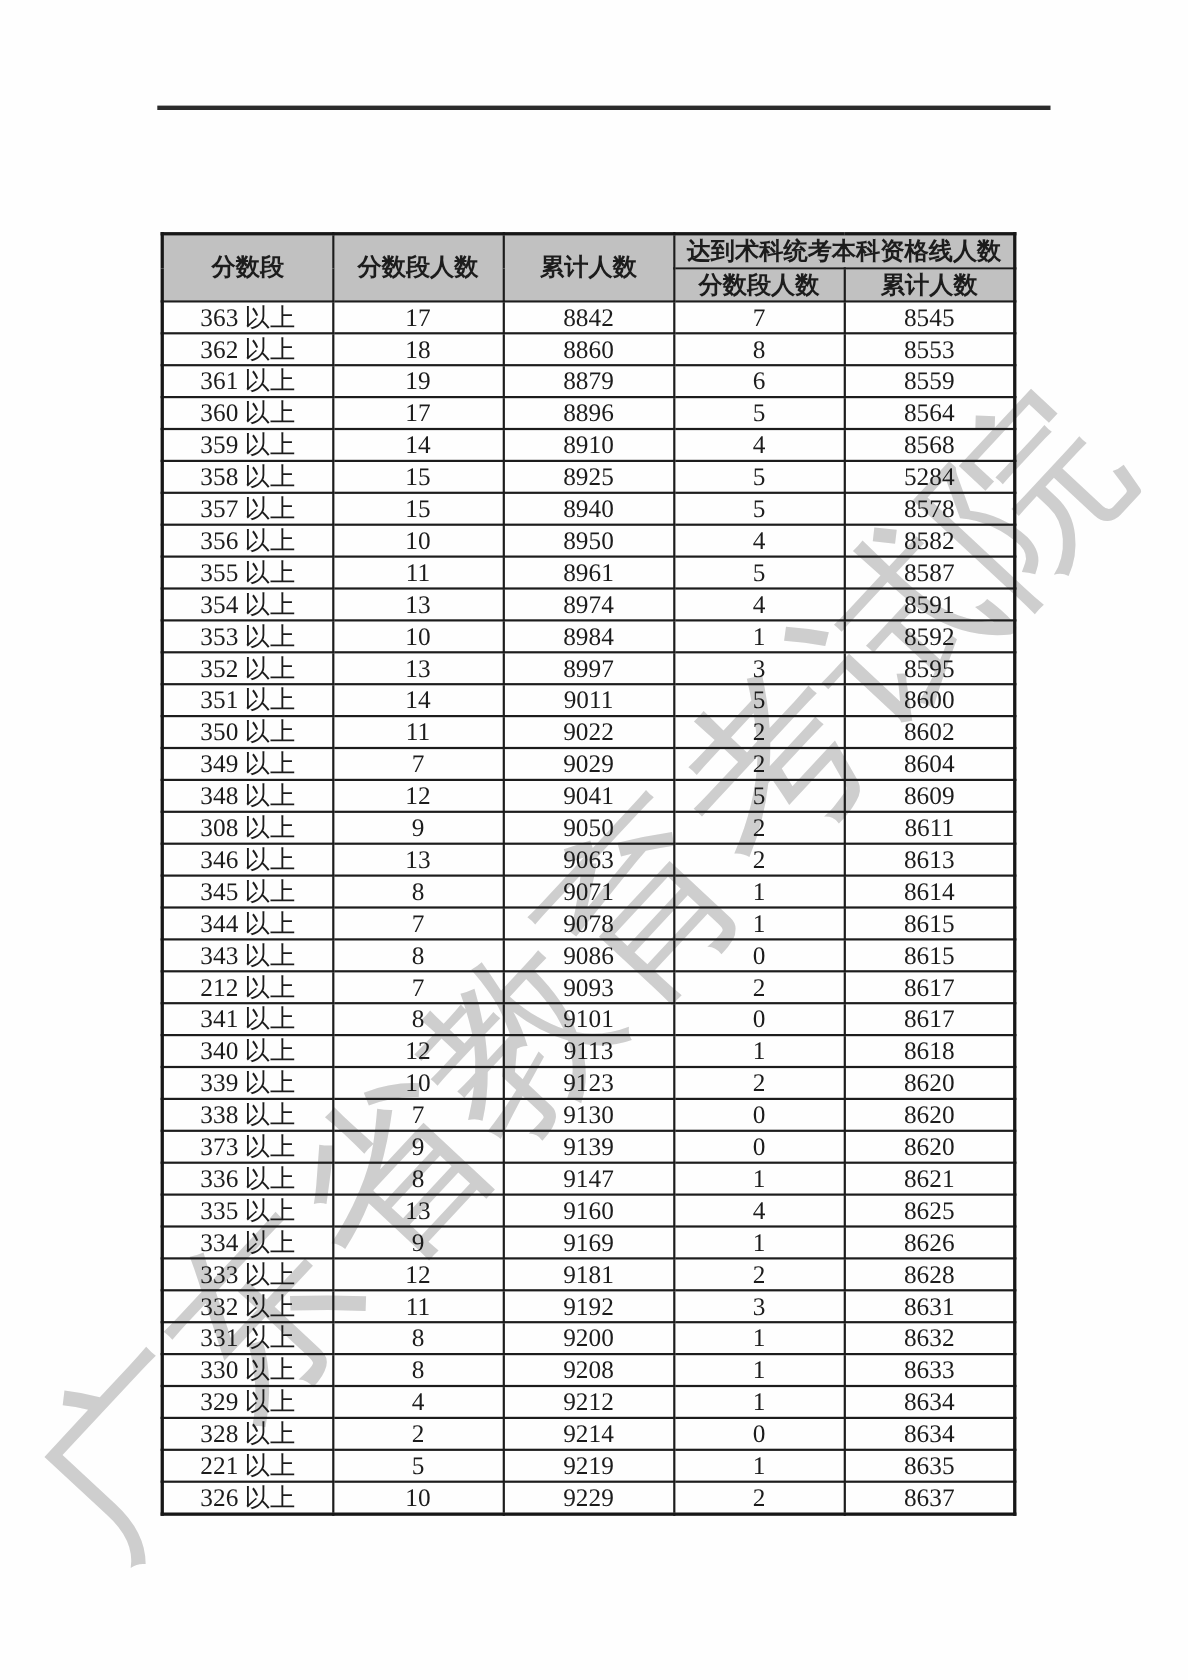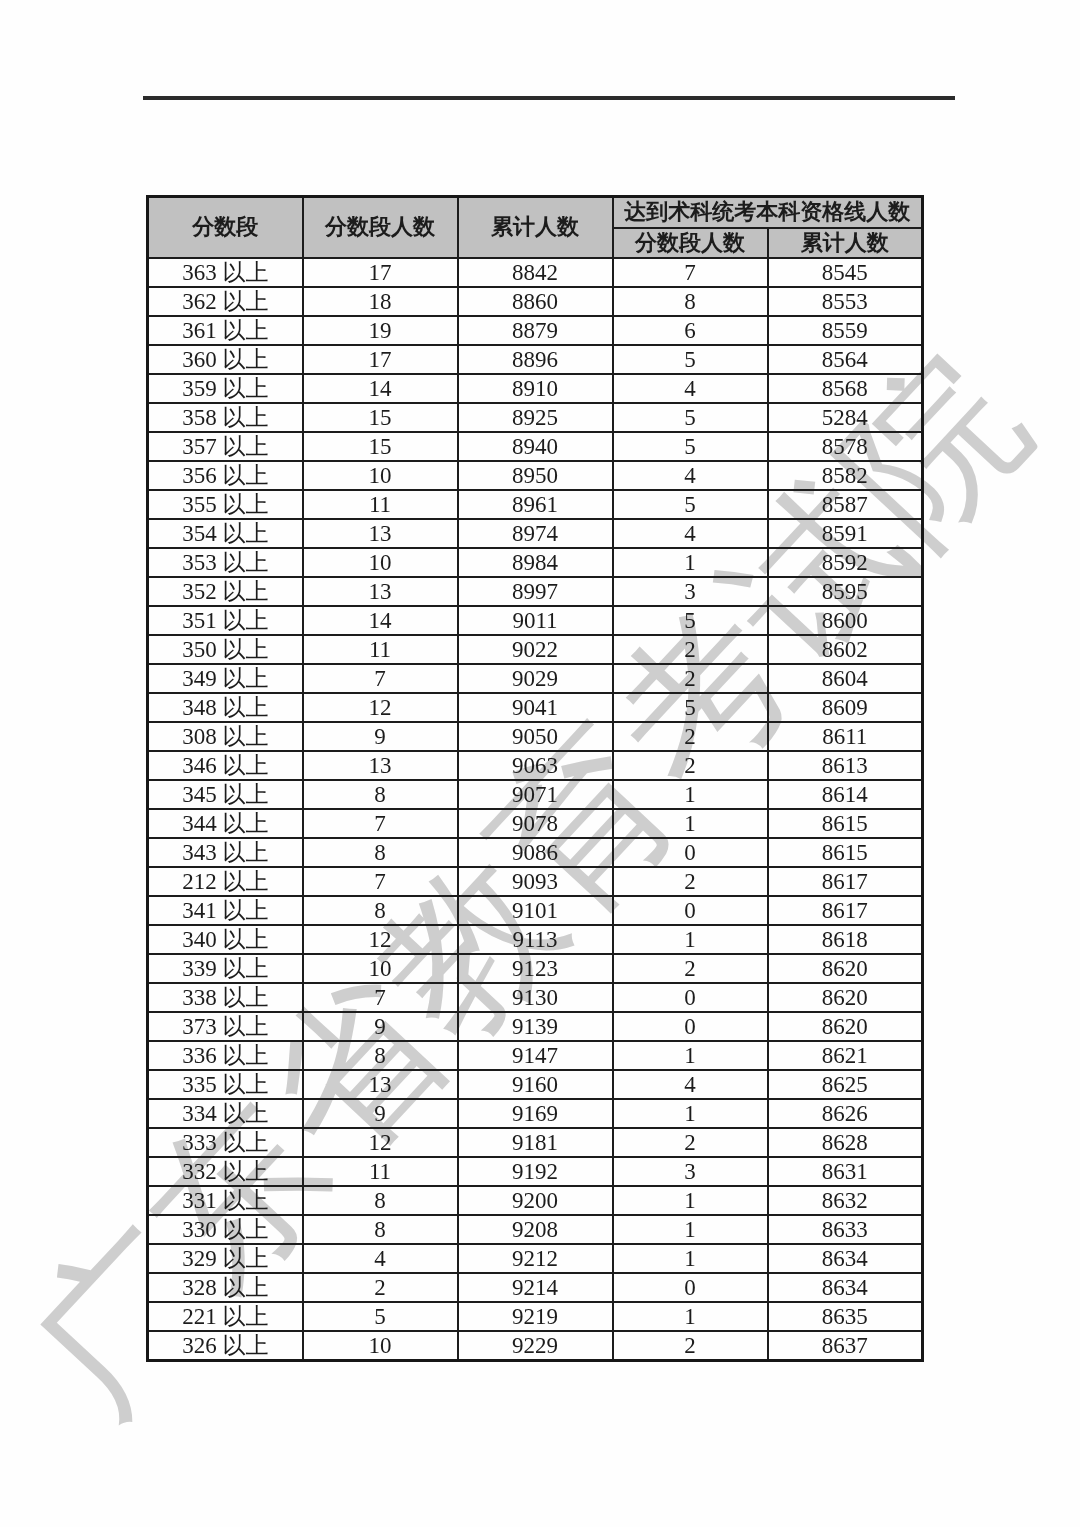--- a/index.html
+++ b/index.html
@@ -34,21 +34,21 @@
     letter-spacing: 2px;
     white-space: nowrap;
     color: rgba(128, 128, 128, 0.38);
     z-index: 0;
     font-family: "Liberation Serif", "DejaVu Serif", serif;
     pointer-events: none;
   }
   table.score-table {
     position: absolute;
     left: 146px;
-    top: 195px;
+    top: 211px;
     width: 778px;
     border-collapse: collapse;
     table-layout: fixed;
     z-index: 1;
     background: transparent;
     border: 3px solid #171717;
   }
   .score-table col { width: 20%; }
   .score-table th, .score-table td {
     border: 2px solid #1c1c1c;

